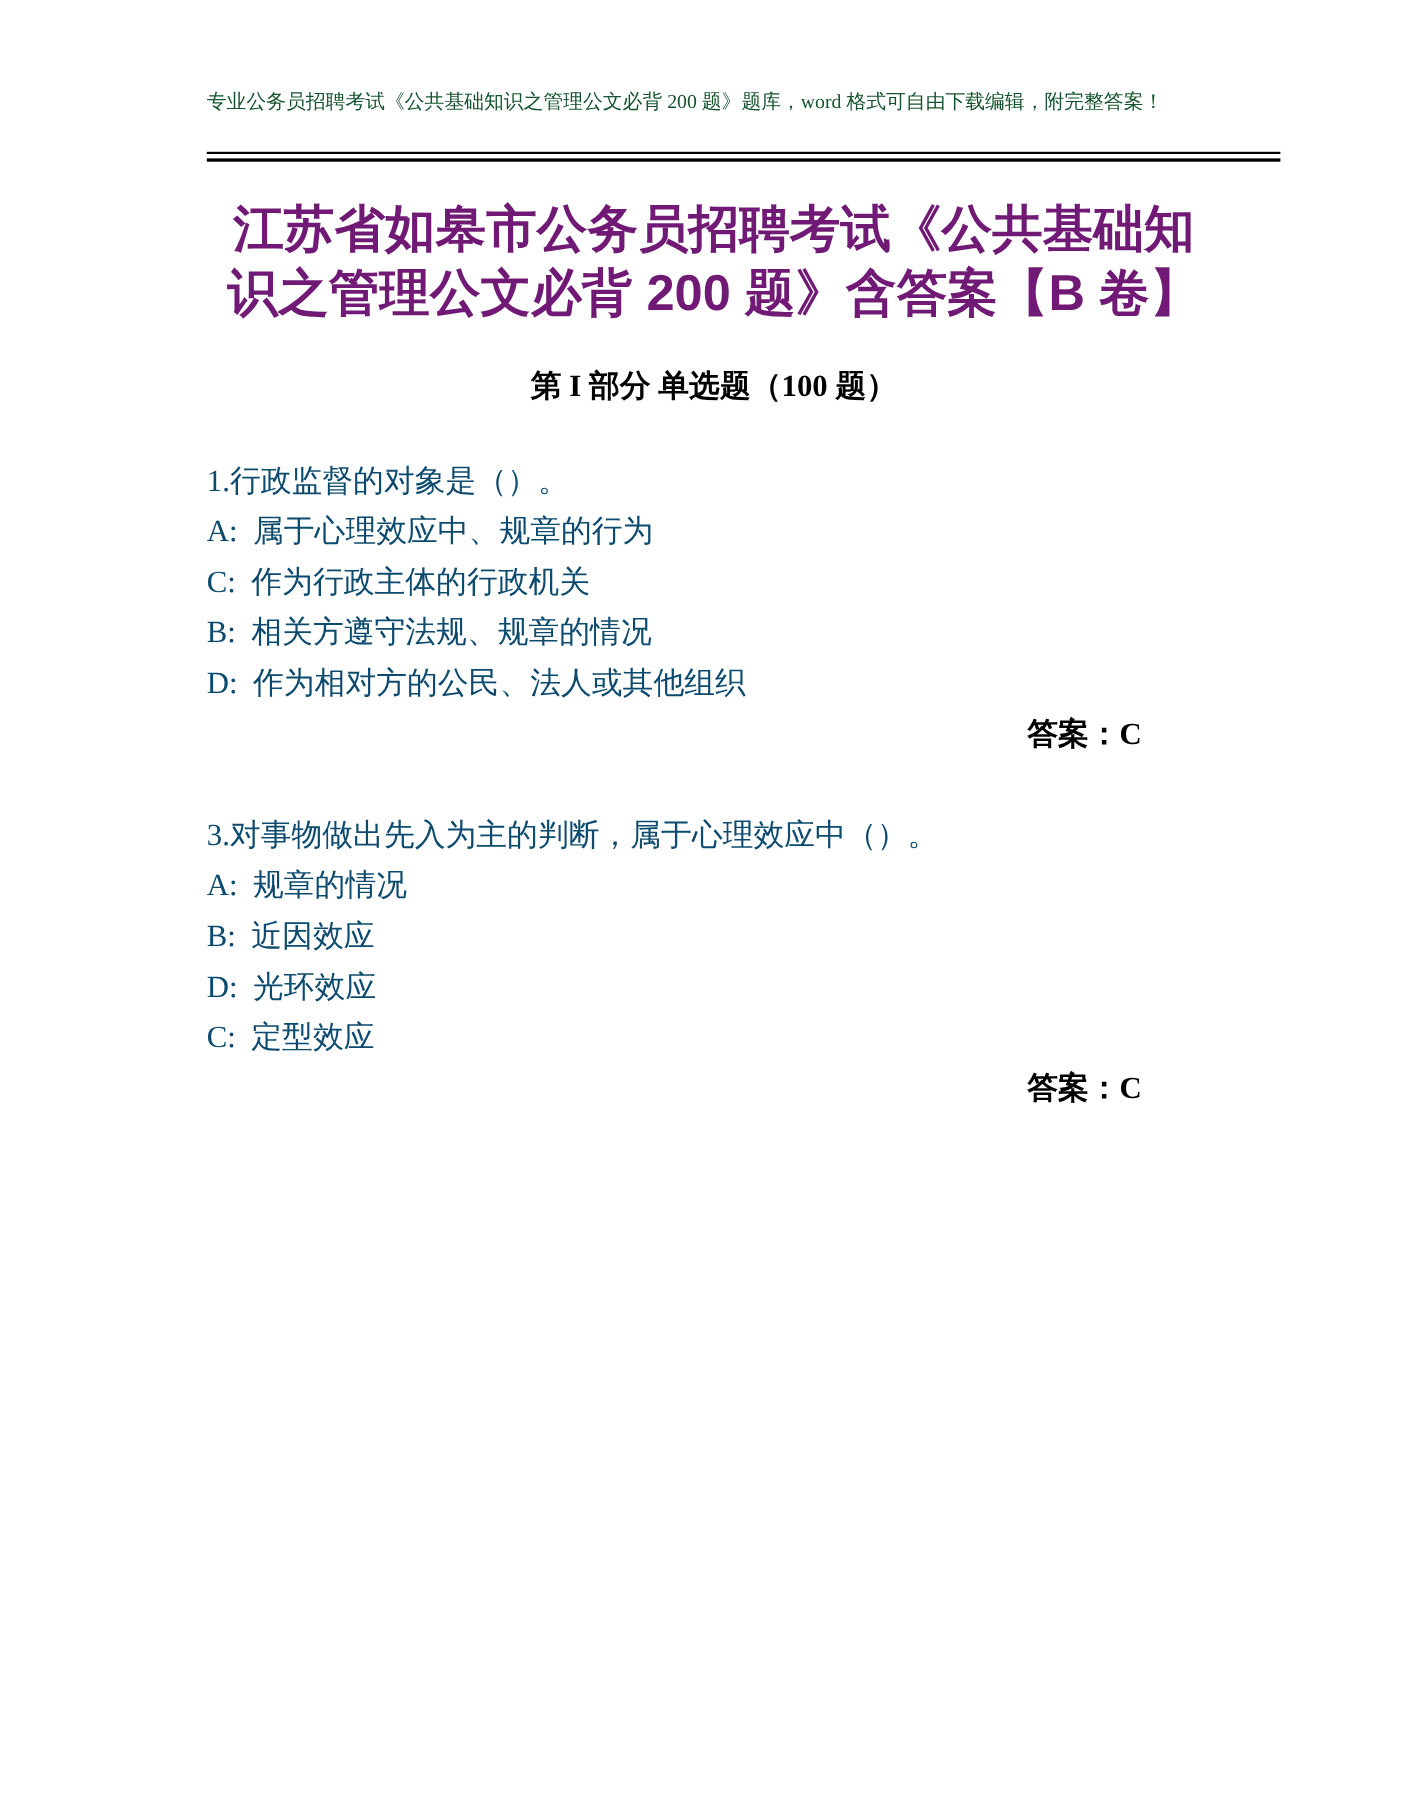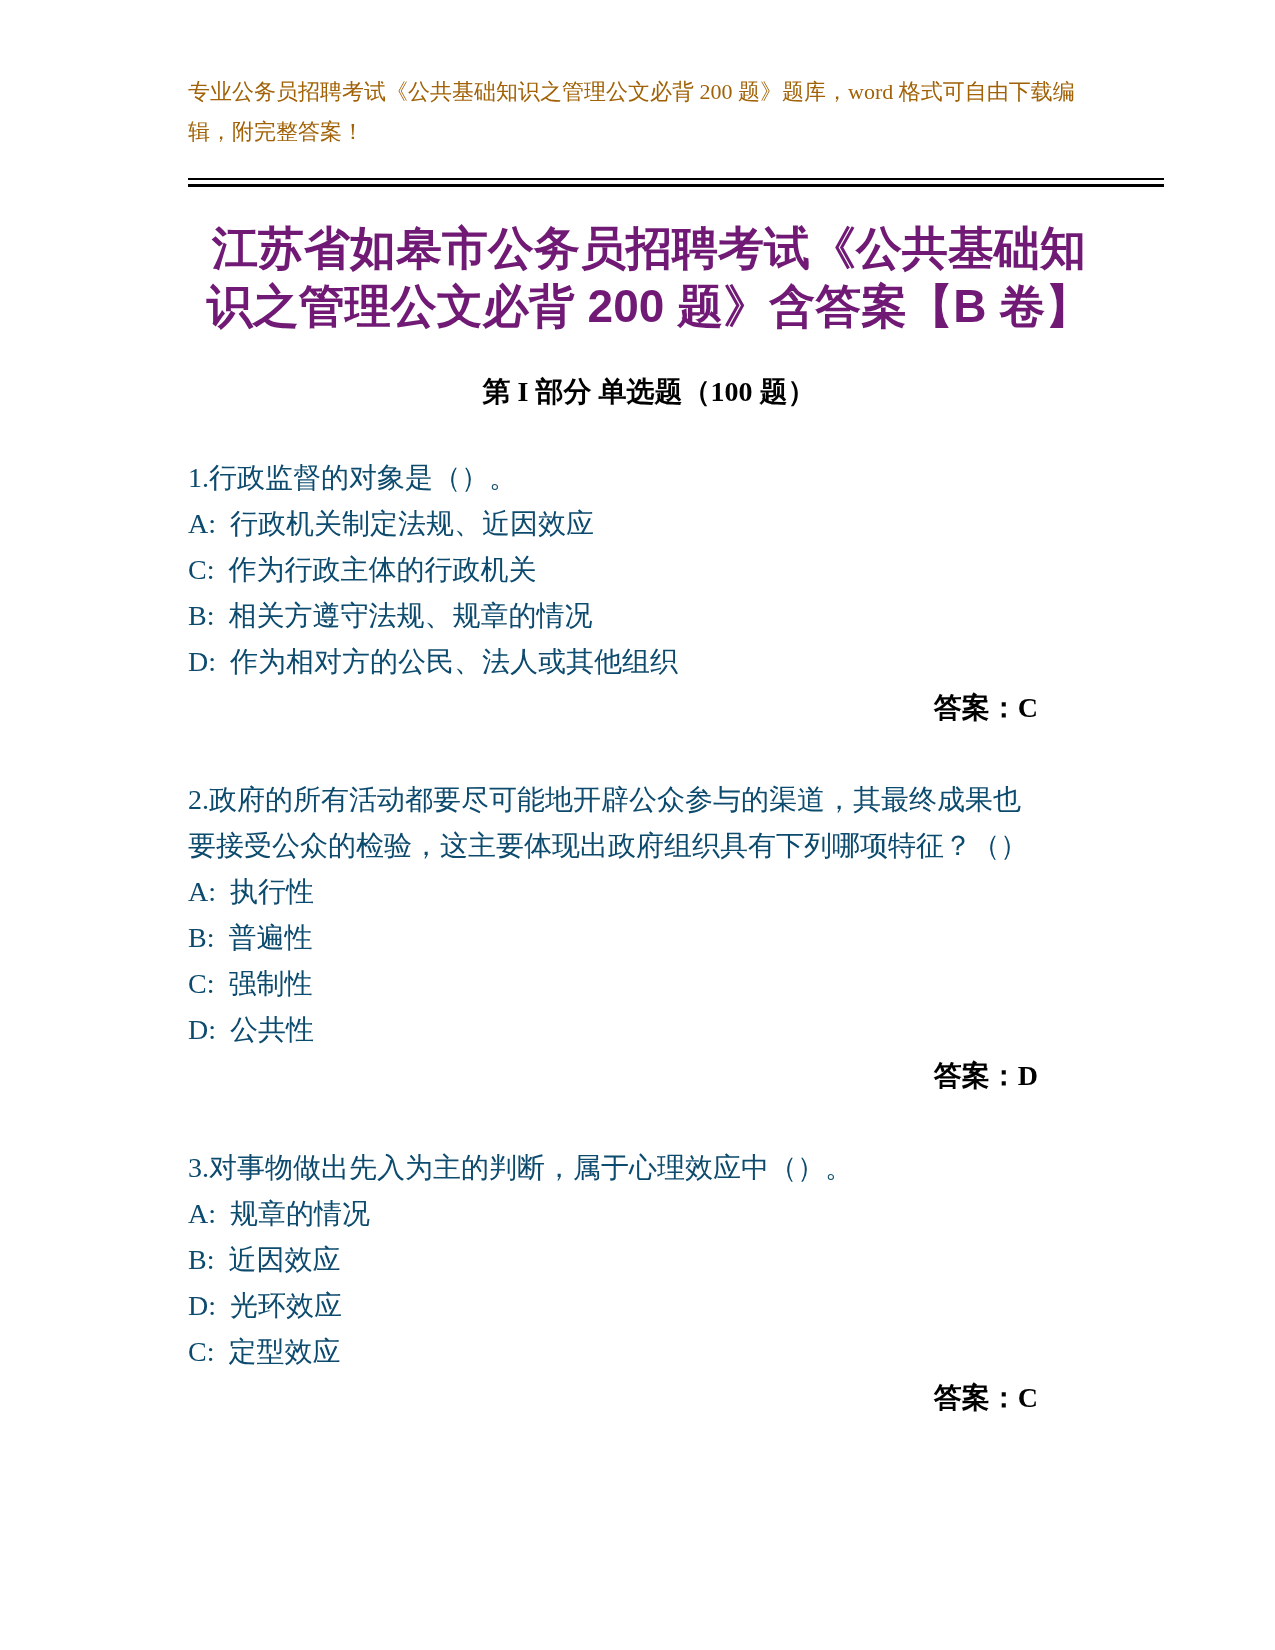--- a/index.html
+++ b/index.html
@@ -16,23 +16,23 @@
       font-family: "Liberation Serif", serif;
       overflow: hidden;
       box-sizing: border-box;
       padding: 72px 0 0 188px;
     }
     .bound {
       white-space: pre-wrap;
     }
     .header-note {
       width: 900px;
-      font-size: 22px;
+      font-size: 18px;
       line-height: 40px;
-      color: #a16207;
+      color: #14532d;
       margin: 0;
     }
     .divider {
       margin-top: 26px;
       width: 976px;
       height: 4px;
       border-top: 2px solid #000000;
       border-bottom: 3px solid #000000;
     }
     .doc-title {
@@ -79,35 +79,27 @@
   <p class="header-note bound">专业公务员招聘考试《公共基础知识之管理公文必背 200 题》题库，word 格式可自由下载编辑，附完整答案！</p>
 
   <div class="divider"></div>
 
   <h1 class="doc-title bound">江苏省如皋市公务员招聘考试《公共基础知识之管理公文必背 200 题》含答案【B 卷】</h1>
 
   <h2 class="section-heading bound">第 I 部分 单选题（100 题）</h2>
 
   <div class="question-block">
     <p class="q-text bound">1.行政监督的对象是（）。</p>
-    <p class="option-line bound">A:  行政机关制定法规、近因效应</p>
+    <p class="option-line bound">A:  属于心理效应中、规章的行为</p>
     <p class="option-line bound">C:  作为行政主体的行政机关</p>
     <p class="option-line bound">B:  相关方遵守法规、规章的情况</p>
     <p class="option-line bound">D:  作为相对方的公民、法人或其他组织</p>
     <p class="answer-line bound">答案：C</p>
   </div>
 
-  <div class="question-block">
-    <p class="q-text bound">2.政府的所有活动都要尽可能地开辟公众参与的渠道，其最终成果也要接受公众的检验，这主要体现出政府组织具有下列哪项特征？（）</p>
-    <p class="option-line bound">A:  执行性</p>
-    <p class="option-line bound">B:  普遍性</p>
-    <p class="option-line bound">C:  强制性</p>
-    <p class="option-line bound">D:  公共性</p>
-    <p class="answer-line bound">答案：D</p>
-  </div>
 
   <div class="question-block">
     <p class="q-text bound">3.对事物做出先入为主的判断，属于心理效应中（）。</p>
     <p class="option-line bound">A:  规章的情况</p>
     <p class="option-line bound">B:  近因效应</p>
     <p class="option-line bound">D:  光环效应</p>
     <p class="option-line bound">C:  定型效应</p>
     <p class="answer-line bound">答案：C</p>
   </div>
 

